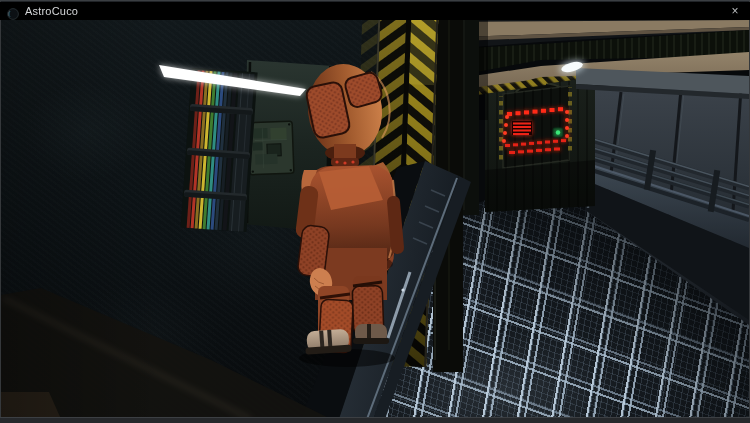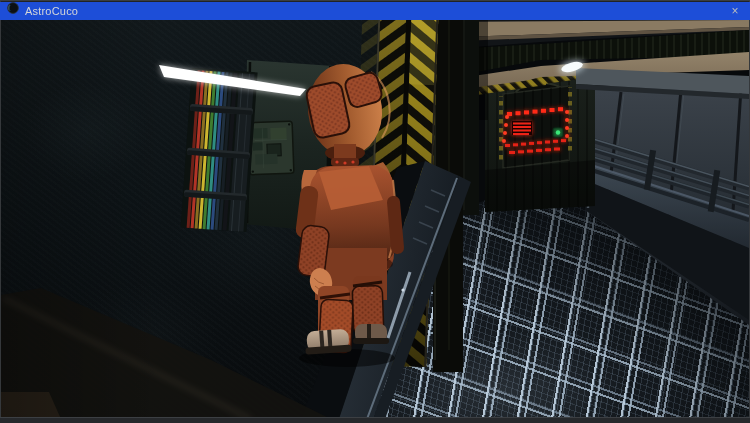--- a/index.html
+++ b/index.html
@@ -1,19 +1,19 @@
 <!DOCTYPE html>
 <html><head>
 <meta charset="utf-8">
 <style>
   html,body{margin:0;padding:0;background:#101113;font-family:"Liberation Sans",sans-serif;}
   .window{position:relative;width:750px;height:423px;background:#202327;border-top:1px solid #3a3e42;
           box-sizing:border-box;overflow:hidden;}
-  .titlebar{position:absolute;left:0;top:1px;width:100%;height:18px;background:#1d4ed8;
-            display:flex;align-items:flex-start;}
+  .titlebar{position:absolute;left:0;top:1px;width:100%;height:18px;background:#000000;
+            display:flex;align-items:flex-end;}
   .titlebar-icon{width:12px;height:12px;margin-left:7px;flex:0 0 auto;}
   .titlebar-title{margin-left:6px;font-size:11px;color:#d4d6d8;letter-spacing:.2px;line-height:18px;}
   .close-btn{margin-left:auto;width:30px;height:18px;color:#b9bcbe;font-size:12px;line-height:17px;
              text-align:center;cursor:pointer;user-select:none;background:transparent;border:0;
              font-family:"Liberation Sans",sans-serif;}
   .scene{position:absolute;left:1px;top:19px;width:748px;height:399px;background:#07090b;overflow:hidden;}
   .layer{position:absolute;pointer-events:none;}
   .rock{left:0;top:0;width:470px;height:399px;
     background:
       radial-gradient(90px 70px at 18% 28%, rgba(70,92,96,.09), transparent 70%),

